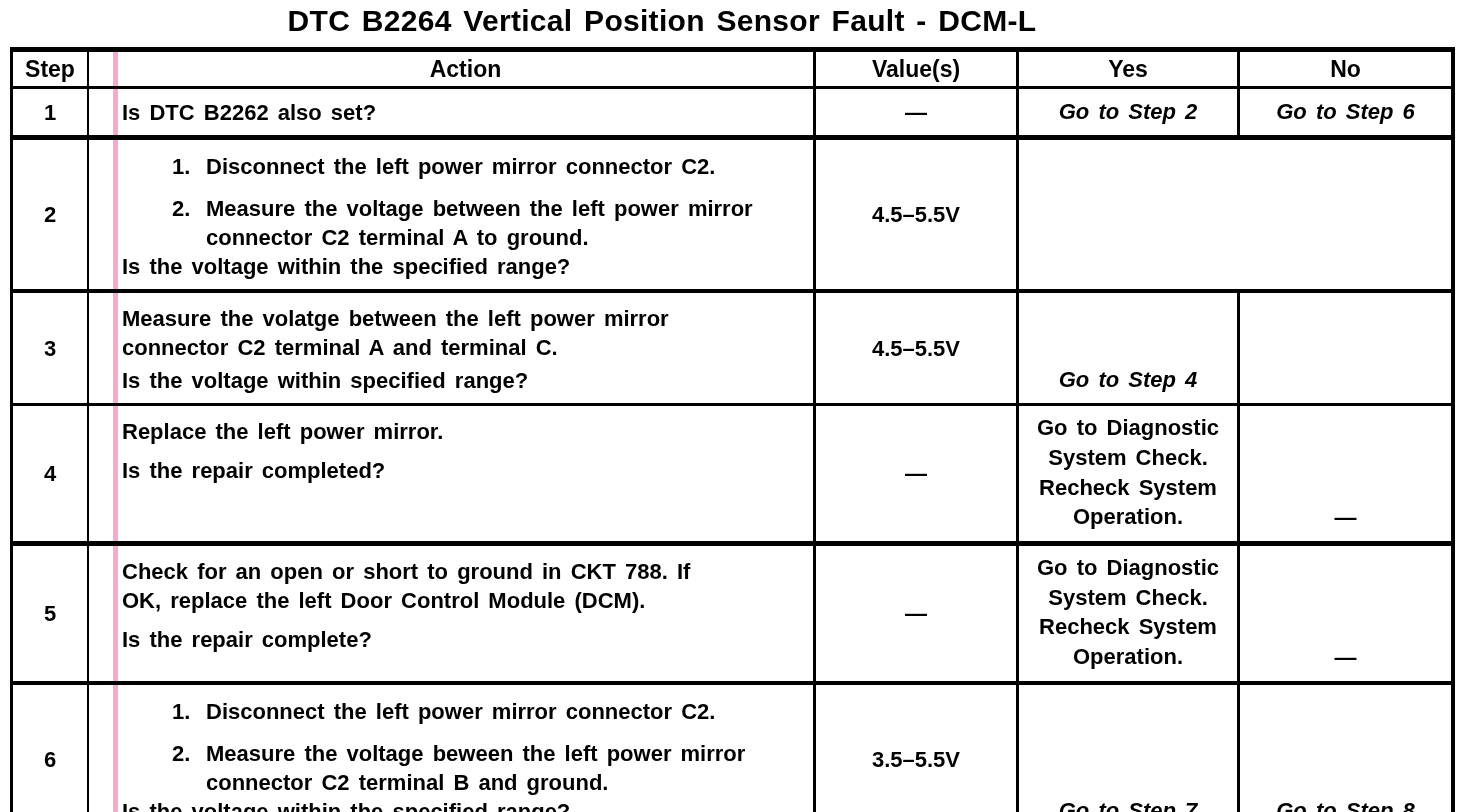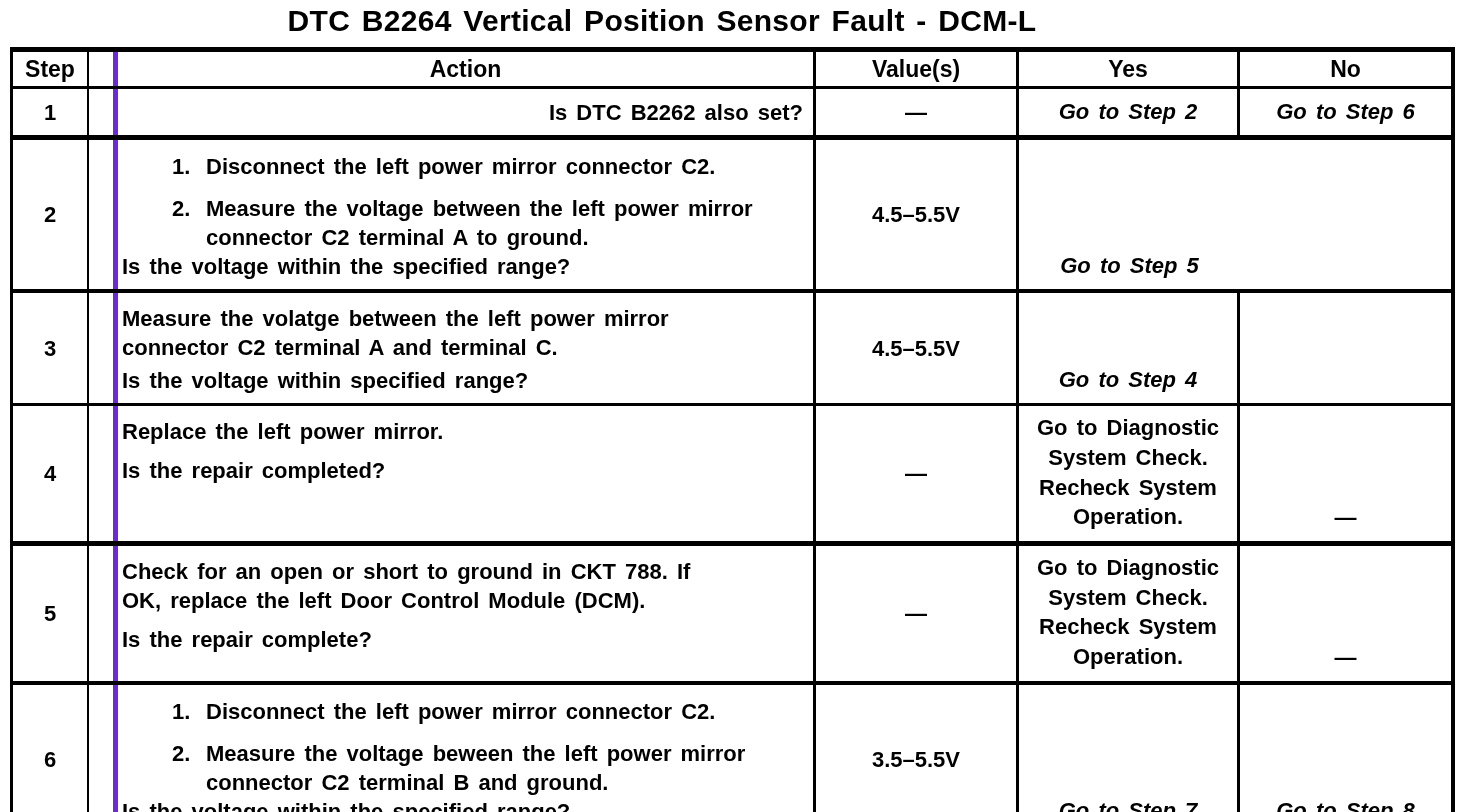--- a/index.html
+++ b/index.html
@@ -30,21 +30,21 @@
   .r2 { min-height: 141px; }
   .r3 { min-height: 113px; border-bottom-width: 3px; }
   .r4 { min-height: 128px; border-bottom-width: 5px; }
   .r5 { min-height: 125px; }
   .r6 { min-height: 148px; }
 
   .cell { font-size: 22px; line-height: 1.32; }
   .cell.stepc { border-right: 2px solid #000; display: flex; align-items: center; justify-content: center; }
   .gapc { background: #fff; }
   .cell.actionc {
-    border-left: 5px solid #6d28d9; border-right: 3px solid #000;
+    border-left: 5px solid #f9a8d4; border-right: 3px solid #000;
     display: flex; flex-direction: column; padding: 9px 10px 8px 4px;
   }
   .cell.valuec { border-right: 3px solid #000; display: flex; align-items: center; justify-content: center; }
   .cell.yesc { border-right: 3px solid #000; }
   .cell.yesc, .cell.noc {
     display: flex; flex-direction: column; align-items: center;
     padding: 7px 8px 9px;
   }
   .pin-bottom { justify-content: flex-end; }
   .pin-top { justify-content: flex-start; }
@@ -53,21 +53,21 @@
   .hcell { font-size: 23px; display: flex !important; align-items: center; justify-content: center; padding: 0 !important; }
   .goto { font-style: italic; }
   .diag { text-align: center; max-width: 192px; line-height: 1.35; }
   .q { margin-top: auto; }
   .q2 { margin-top: 10px; }
   .ptext { max-width: 600px; margin-top: 2px; }
   .numlist { display: flex; flex-direction: column; gap: 13px; margin: 3px 0 0 50px; }
   .li { display: flex; }
   .li .num { flex: 0 0 34px; }
   .li .itext { max-width: 585px; }
-  .center-v { justify-content: center; align-items: flex-end; }
+  .center-v { justify-content: center; }
 </style>
 </head>
 <body>
 
 <div class="page">
 
   <div class="title">DTC B2264 Vertical Position Sensor Fault - DCM-L</div>
 
   <div class="dtable">
 
@@ -105,23 +105,20 @@
             <span class="itext">Disconnect the left power mirror connector C2.</span>
           </div>
           <div class="li">
             <span class="num">2.</span>
             <span class="itext">Measure the voltage between the left power mirror connector C2 terminal A to ground.</span>
           </div>
         </div>
         <span class="q">Is the voltage within the specified range?</span>
       </div>
       <div class="cell valuec">4.5–5.5V</div>
-      <div class="cell noc pin-bottom">
-        <span class="goto">Go to Step 5</span>
-      </div>
     </div>
 
     <div class="trow r3">
       <div class="cell stepc">3</div>
       <div class="gapc"></div>
       <div class="cell actionc">
         <span class="ptext">Measure the volatge between the left power mirror connector C2 terminal A and terminal C.</span>
         <span class="q">Is the voltage within specified range?</span>
       </div>
       <div class="cell valuec">4.5–5.5V</div>

